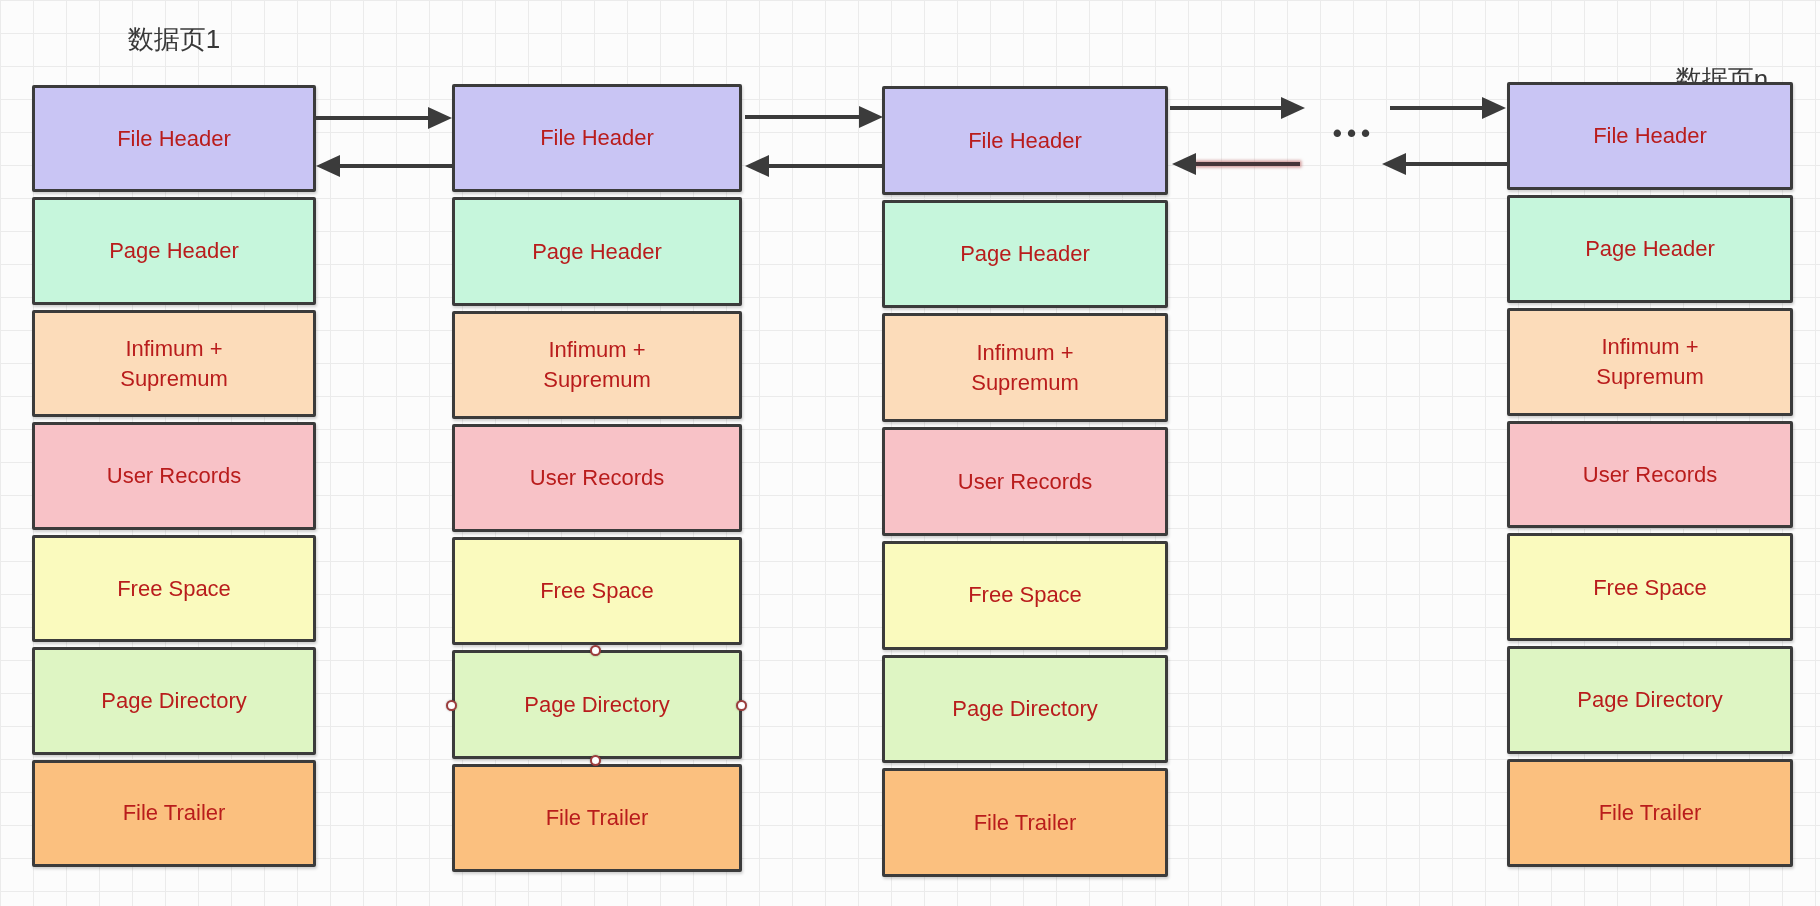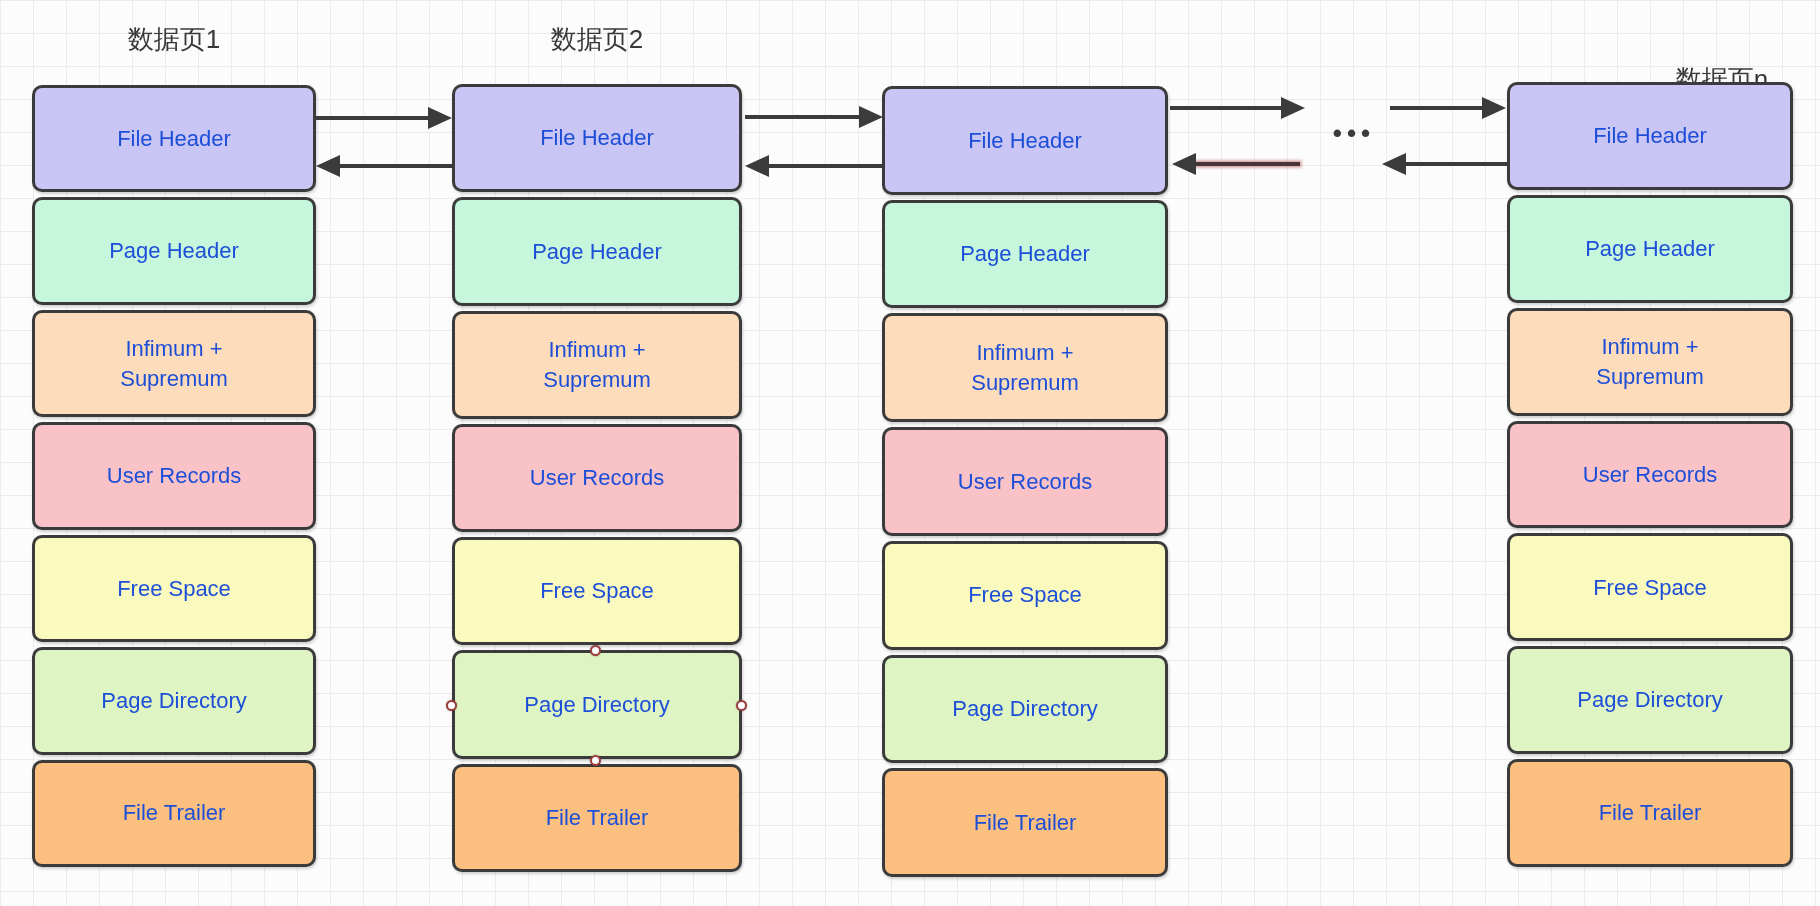--- a/index.html
+++ b/index.html
@@ -24,28 +24,28 @@
   .col{
     position:absolute;
     display:flex;
     flex-direction:column;
     gap:5px;
   }
   .block{
     flex:1 1 0;
     box-sizing:border-box;
     border:3px solid #3b3b3b;
-    border-radius:10px;
+    border-radius:2px;
     display:flex;
     align-items:center;
     justify-content:center;
     text-align:center;
     font-size:22px;
     line-height:1.35;
-    color:#1d4ed8;
+    color:#b91c1c;
     box-shadow:1px 2px 3px rgba(0,0,0,0.18);
   }
   .block .narrow{display:block;width:190px;margin:16px auto;}
   
   .arrow{
     position:absolute;
     height:4px;
     background:#3b3b3b;
   }
   .arrow::after{
@@ -81,21 +81,20 @@
     border:2px solid #9c3d3d;
     box-shadow:0 0 2px rgba(0,0,0,0.35);
   }
 </style>
 </head>
 <body>
 
 <div id="canvas">
 
   <div class="page-title" style="left:32px;top:22px;width:284px;">数据页1</div>
-  <div class="page-title" style="left:452px;top:22px;width:290px;">数据页2</div>
   <div class="page-title" style="left:1579px;top:22px;width:286px;margin-top:40px;">数据页n</div>
 
   <div class="col" style="left:32px;top:85px;width:284px;height:782px;">
     <div class="block" style="background: rgb(201, 197, 244);">
         <span>File Header</span>
       </div>
     <div class="block" style="background: rgb(198, 246, 220);">
         <span>Page Header</span>
       </div>
     <div class="block" style="background: rgb(252, 220, 186);">

